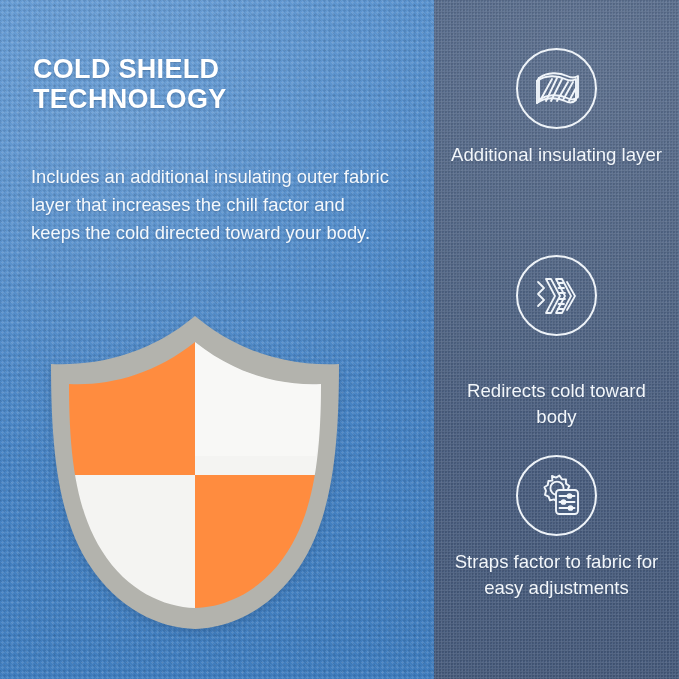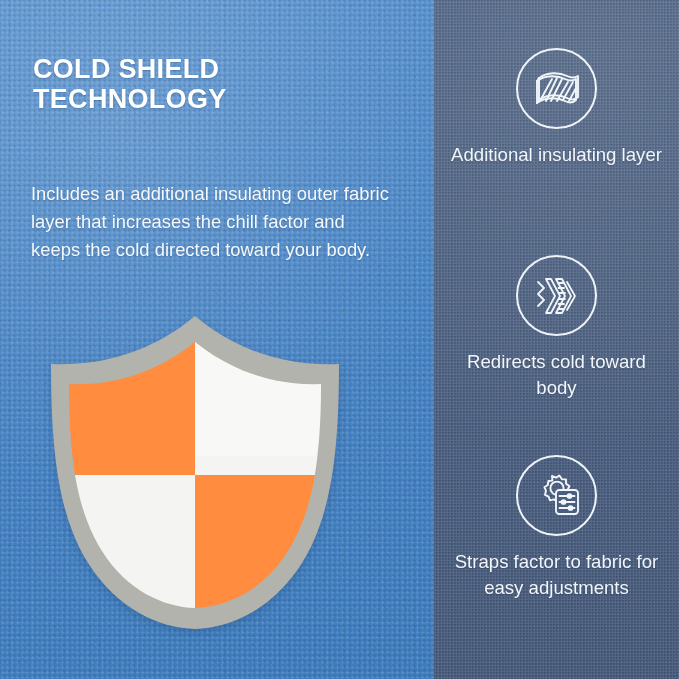--- a/index.html
+++ b/index.html
@@ -51,21 +51,21 @@
   .headline{
     position:absolute;left:33px;top:42px;width:372px;
     color:#ffffff;
     font-size:27px;line-height:1.12;
     font-weight:bold;
     letter-spacing:.3px;
     text-shadow:0 1px 2px rgba(20,50,85,.30);
     margin-top:12px;
   }
   .body-copy{
-    position:absolute;left:31px;top:180px;width:360px;
+    position:absolute;left:31px;top:163px;width:360px;
     color:#f4f8fc;
     font-size:18.4px;line-height:1.52;
     text-shadow:0 1px 2px rgba(20,50,85,.28);
   }
 
   
   .shield-wrap{
     position:absolute;left:44px;top:310px;width:302px;height:325px;
   }
   .shield-wrap svg{display:block;width:100%;height:100%;
@@ -73,21 +73,21 @@
 
   
   .features{
     position:absolute;left:434px;top:0;width:245px;height:510px;
   }
   .feature{
     position:absolute;left:0;width:245px;
     display:flex;flex-direction:column;align-items:center;
   }
   .feature.f1{top:48px;}
-  .feature.f2{top:255px;}
+  .feature.f2{top:255px;gap:29px;}
   .feature.f3{top:455px;}
 
   .icon-circle{
     width:81px;height:81px;border-radius:50%;
     border:2px solid #eef3f8;
     display:flex;align-items:center;justify-content:center;
     box-sizing:border-box;
   }
   .icon-circle svg{display:block;}
 

